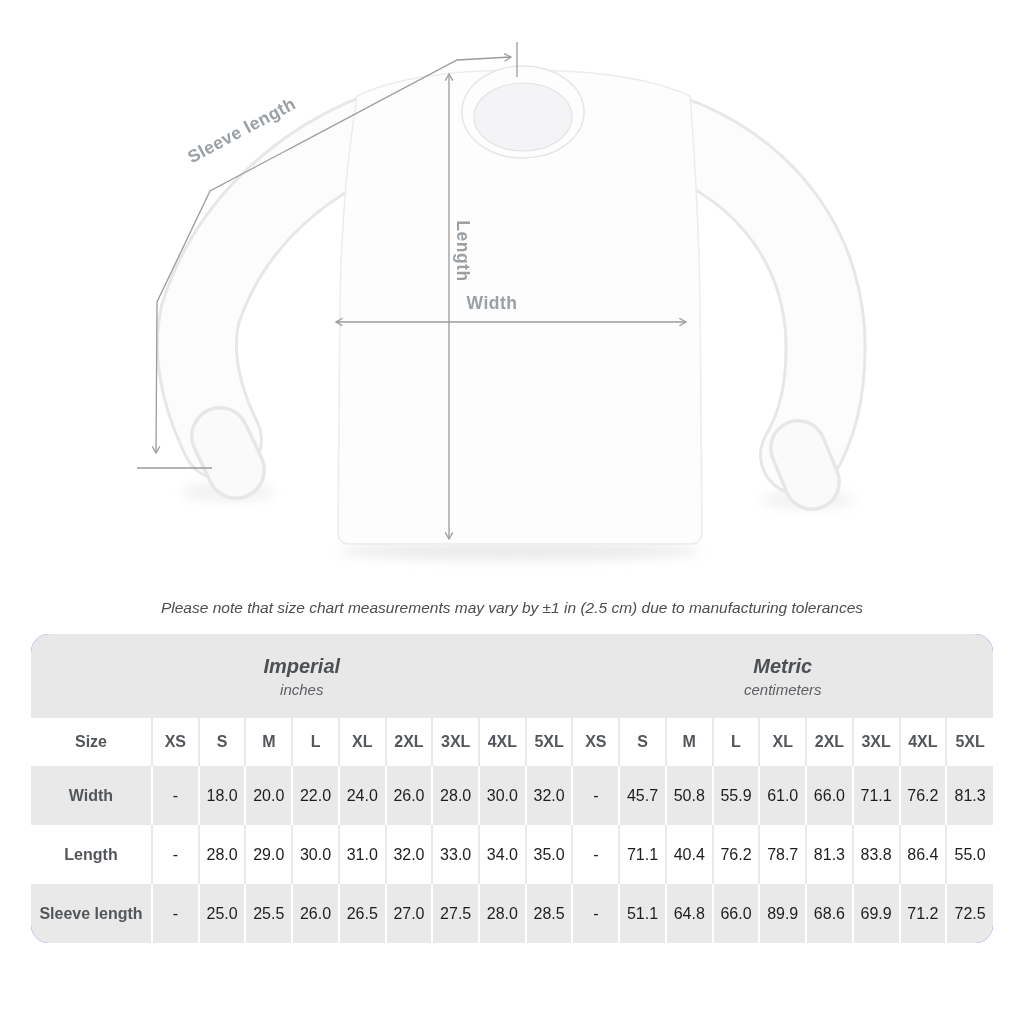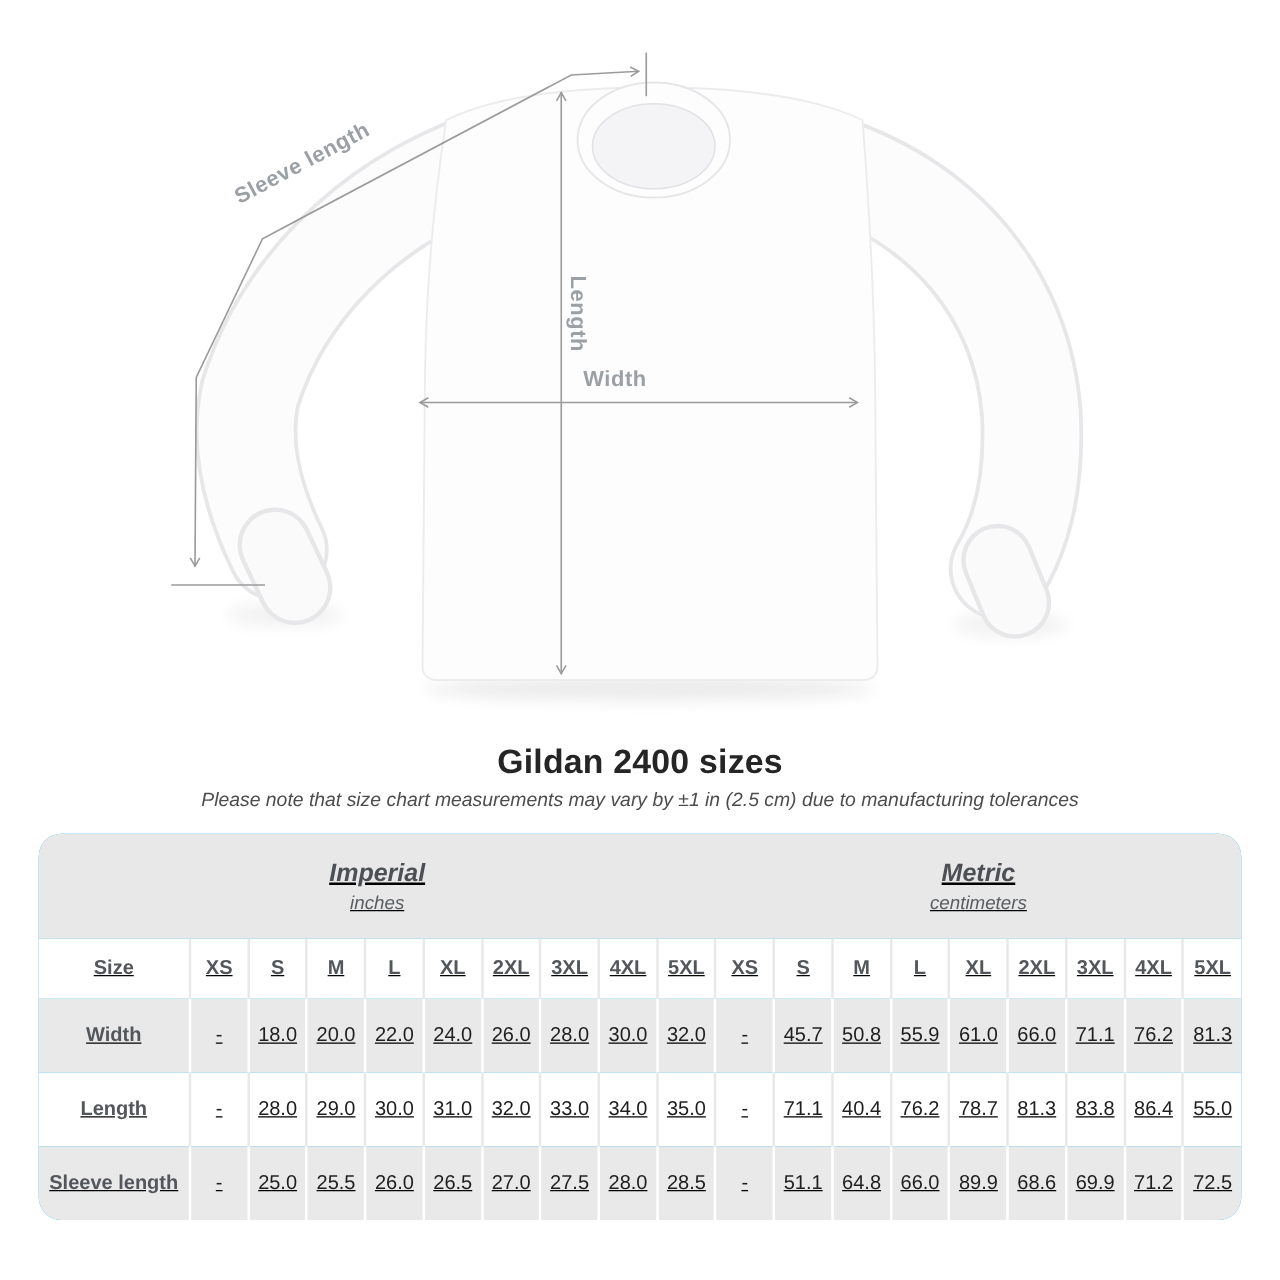--- a/index.html
+++ b/index.html
@@ -8,21 +8,21 @@
 
   
   .diagram{display:block;width:1024px;height:592px;}
 
   
   .heading{text-align:center;margin-top:2px;}
   .heading h1{margin:0;font-size:27px;font-weight:bold;color:#252525;letter-spacing:.2px;}
   .heading p{margin:7px 0 0 0;font-size:15.5px;font-style:italic;color:#4d4d4d;}
 
   
-  .table-wrap{width:962px;margin:17px auto 0;border-radius:18px;overflow:hidden;background:#0ea5e9;text-decoration:underline;}
+  .table-wrap{width:962px;margin:17px auto 0;border-radius:18px;overflow:hidden;background:#6d28d9;}
   table.size-table{width:962px;border-collapse:collapse;table-layout:fixed;}
   col.c-label{width:121px;}
 
   tr.band-row th{background:#e8e8e8;height:84px;padding:0;vertical-align:middle;}
   .band-name{font-size:20px;font-weight:bold;font-style:italic;color:#4c5054;line-height:1.15;}
   .band-unit{font-size:15px;font-style:italic;font-weight:400;color:#5a5e62;margin-top:3px;}
 
   tr.size-row th{background:#ffffff;height:48px;font-size:16px;font-weight:bold;color:#53575b;padding:0;text-align:center;vertical-align:middle;}
   tbody th.row-label{font-size:16px;font-weight:bold;color:#53575b;text-align:center;vertical-align:middle;padding:0 4px;}
   tbody td{font-size:16px;font-weight:400;color:#1e1e1f;text-align:center;vertical-align:middle;padding:0;}
@@ -90,21 +90,20 @@
     </g>
 
     <g font-family="Liberation Sans, sans-serif" font-size="17.5" font-weight="bold" fill="#9aa0a4" text-anchor="middle" letter-spacing="0.5">
       <text x="242" y="136" transform="rotate(-28 242 131)">Sleeve length</text>
       <text x="462" y="256" transform="rotate(90 462 251)">Length</text>
       <text x="492" y="309">Width</text>
     </g>
   </svg>
 
   <div class="heading">
-    <h1>Gildan 2400 sizes</h1>
     <p>Please note that size chart measurements may vary by ±1 in (2.5 cm) due to manufacturing tolerances</p>
   </div>
 
   <div class="table-wrap">
     <table class="size-table">
       <colgroup>
         <col class="c-label">
         <col>
           <col>
           <col>

